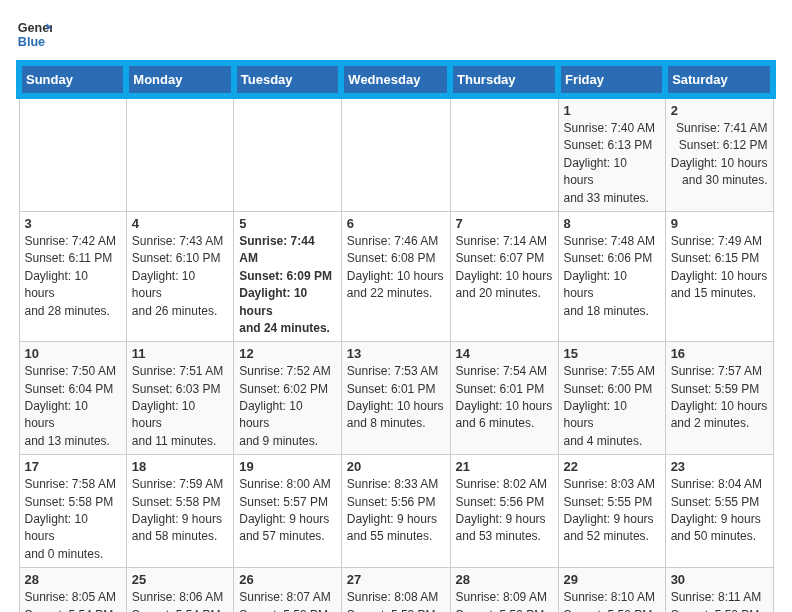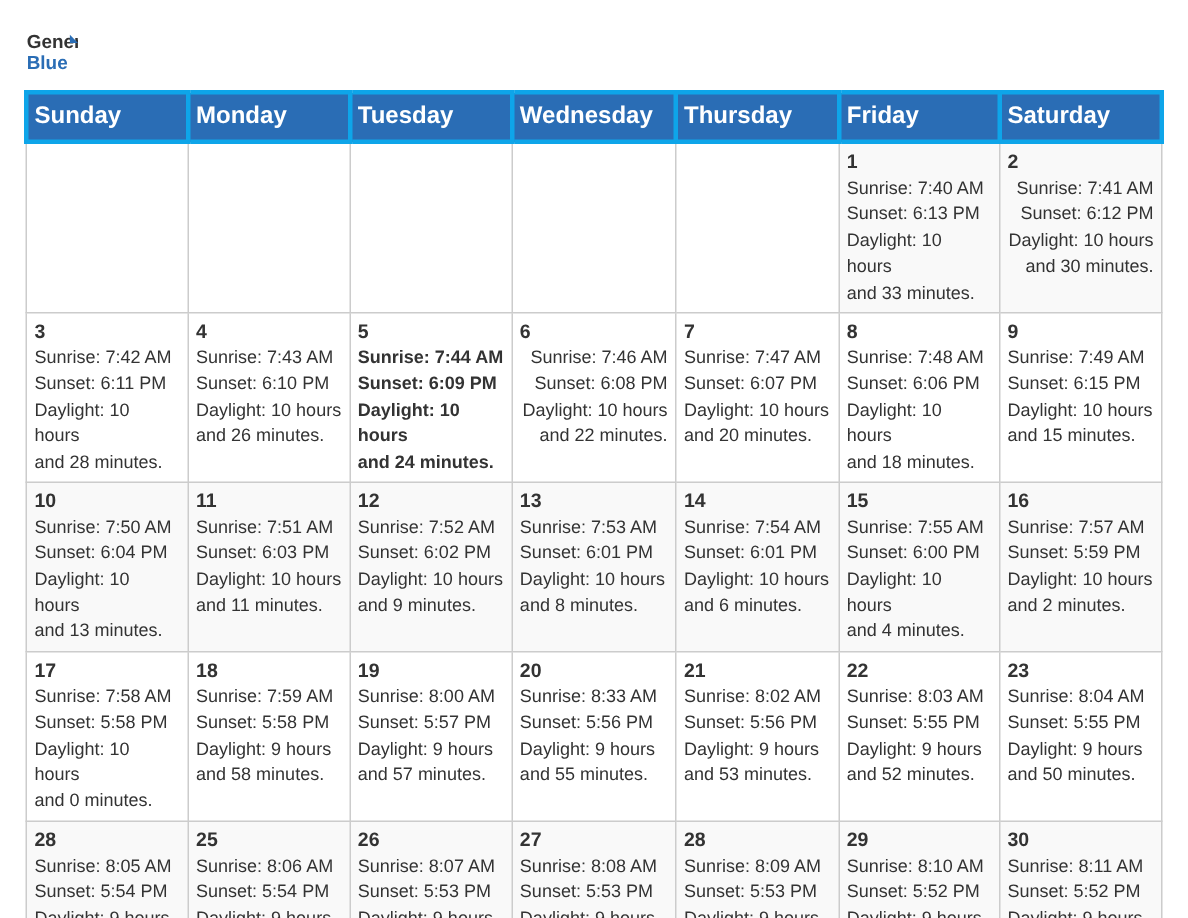--- a/index.html
+++ b/index.html
@@ -38,24 +38,24 @@
       color: #555;
     }
     .calendar {
       width: 100%;
       border-collapse: collapse;
       border: 1px solid #ccc;
     }
     .calendar thead th {
       background-color: #2a6db5;
       color: #fff;
-      font-size: 16px;
+      font-size: 13px;
       padding: 6px 4px;
       text-align: left;
-      border: 3px solid #0ea5e9;
+      border: 6px solid #0ea5e9;
     }
     .calendar tbody td {
       vertical-align: top;
       border: 1px solid #ccc;
       padding: 4px 5px;
       font-size: 10.5px;
       color: #333;
       width: 110px;
       min-height: 80px;
       background: #fff;
@@ -146,28 +146,28 @@
         </td>
         <td>
           <span class="day-number">5</span>
           <div class="day-info" style="white-space: pre-line; font-weight: bold;">Sunrise: 7:44 AM
 Sunset: 6:09 PM
 Daylight: 10 hours
 and 24 minutes.</div>
         </td>
         <td>
           <span class="day-number">6</span>
-          <div class="day-info" style="white-space: pre-line; text-align: right;">Sunrise: 7:46 AM
+          <div class="day-info" style="white-space: pre-line;">Sunrise: 7:46 AM
 Sunset: 6:08 PM
 Daylight: 10 hours
 and 22 minutes.</div>
         </td>
         <td>
           <span class="day-number">7</span>
-          <div class="day-info" style="white-space: pre-line;">Sunrise: 7:47 AM
+          <div class="day-info" style="white-space: pre-line;">Sunrise: 7:14 AM
 Sunset: 6:07 PM
 Daylight: 10 hours
 and 20 minutes.</div>
         </td>
         <td>
           <span class="day-number">8</span>
           <div class="day-info" style="white-space: pre-line;">Sunrise: 7:48 AM
 Sunset: 6:06 PM
 Daylight: 10 hours
 and 18 minutes.</div>

